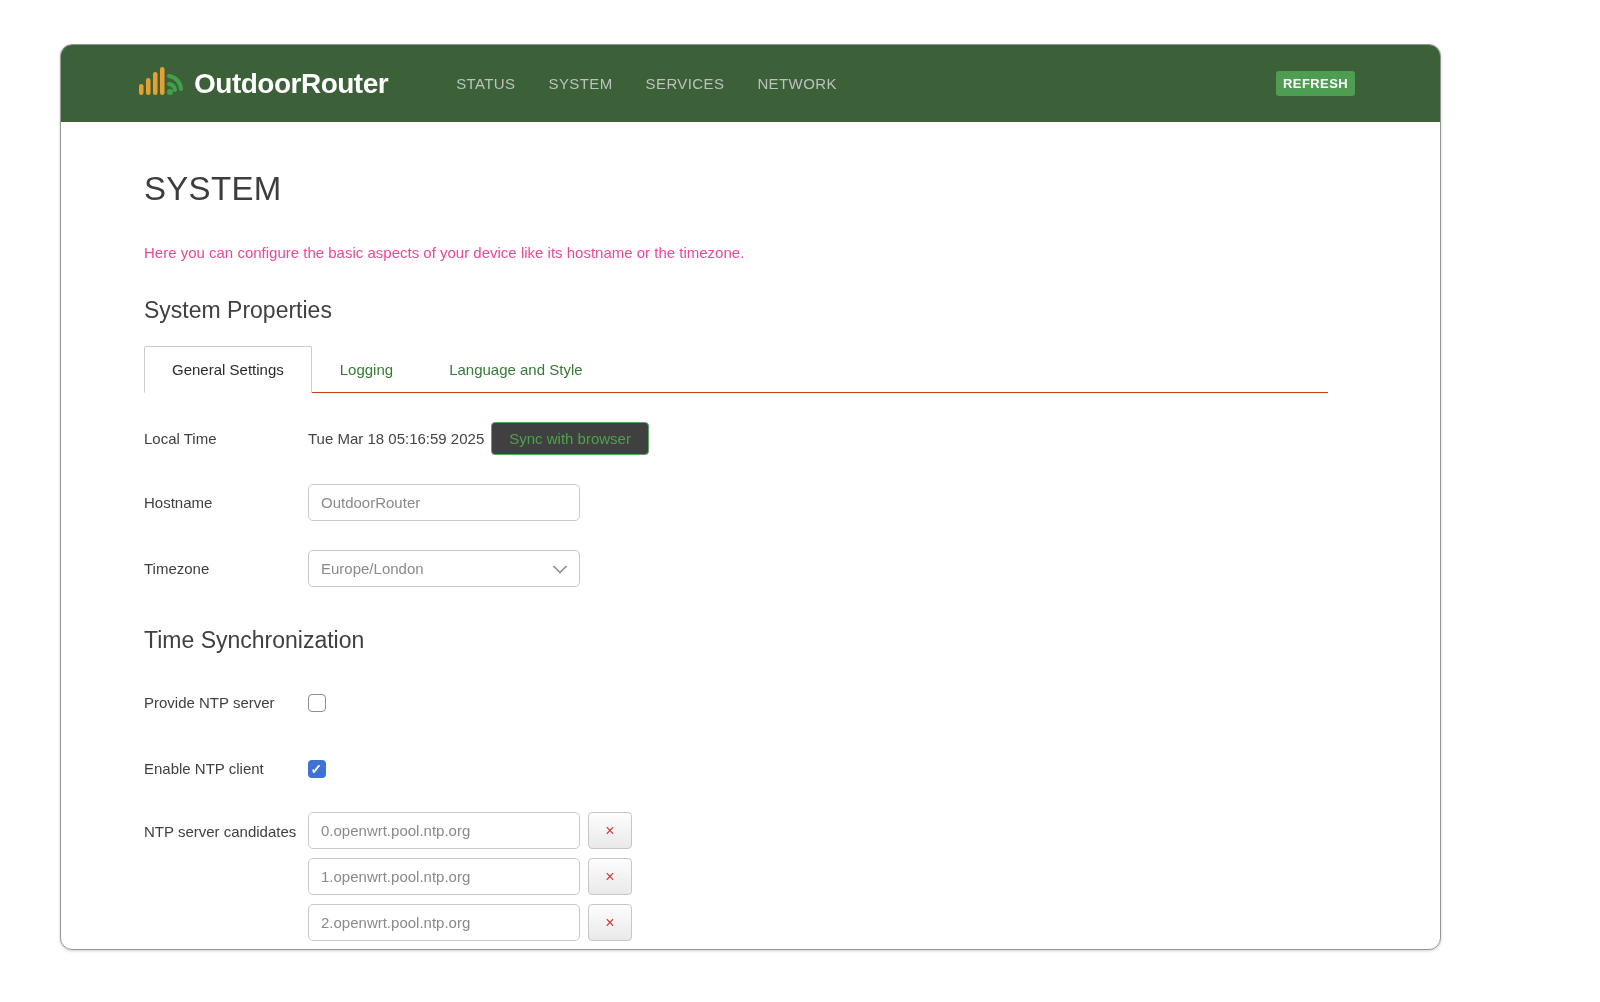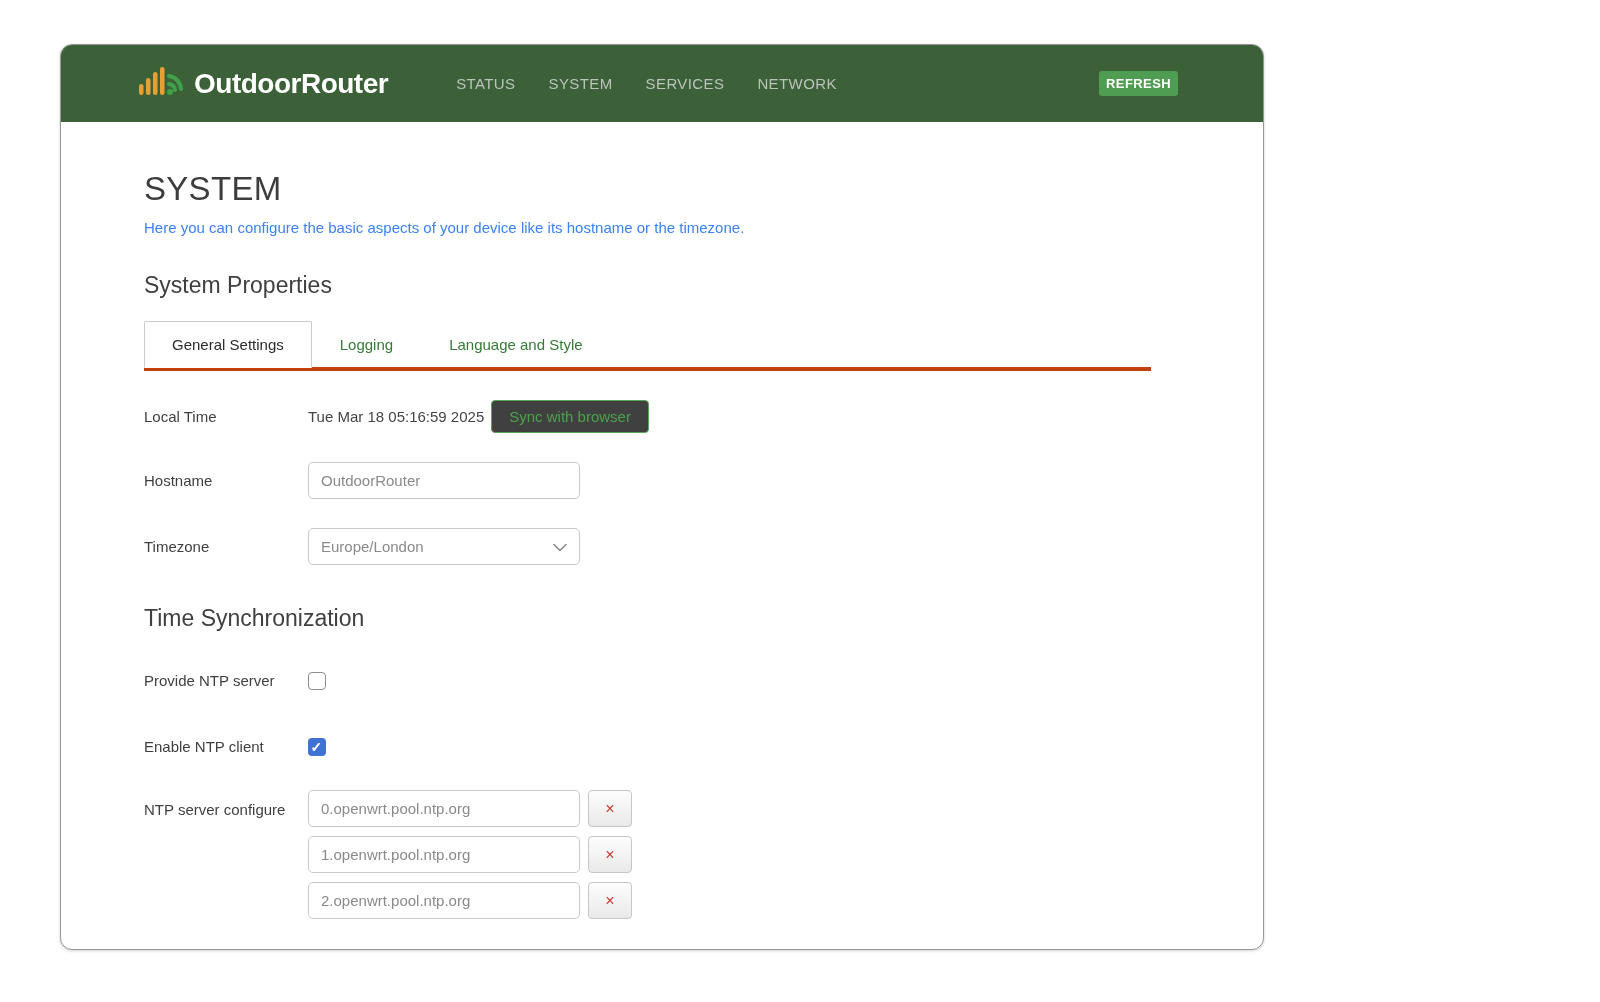--- a/index.html
+++ b/index.html
@@ -1,19 +1,19 @@
 <!DOCTYPE html>
 <html><head>
 <meta charset="utf-8">
 <style>
   * { margin:0; padding:0; box-sizing:border-box; }
   html,body { width:1600px; height:1002px; background:#ffffff; font-family:"Liberation Sans", sans-serif; }
 
   .card {
-    position:absolute; left:60px; top:44px; width:1204px; height:906px;
+    position:absolute; left:60px; top:44px; width:1381px; height:906px;
     background:#fff; border:1px solid #979797; border-radius:12px;
     overflow:hidden; box-shadow:0 1px 3px rgba(0,0,0,.18);
   }
 
   
   .header {
     height:77px; background:#3c6038; display:flex; align-items:center;
     padding:0 85px 0 78px;
   }
   .logo { display:flex; align-items:center; gap:11px; }
@@ -26,27 +26,27 @@
   .refresh-btn {
     margin-left:auto; background:#4f9d52; color:#fff; border:none;
     font-size:13px; font-weight:700; letter-spacing:0.4px;
     padding:5px 7px; border-radius:3px; cursor:pointer;
     font-family:"Liberation Sans", sans-serif;
   }
 
   
   .content { padding:48px 112px 0 83px; }
   .page-title { font-size:33px; font-weight:400; color:#3d3d3d; letter-spacing:0.3px; }
-  .page-desc { font-size:15px; color:#3b82f6; margin-top:11px; }
+  .page-desc { font-size:15px; color:#ec4899; margin-top:36px; }
   .section-heading { font-size:23px; font-weight:400; color:#404040; }
   .sp-heading { margin-top:36px; }
   .ts-heading { margin-top:40px; }
 
   
-  .tabs { margin-top:22px; display:flex; border-bottom:4px solid #c2410c; }
+  .tabs { margin-top:22px; display:flex; border-bottom:1px solid #c2410c; }
   .tab {
     font-size:15px; padding:14px 27px; cursor:pointer; margin-bottom:-1px;
     color:#367b36; background:transparent; border:1px solid transparent;
   }
   .tab.active {
     color:#2b2b2b; background:#fff; border:1px solid #ccc;
     border-bottom-color:#fff; border-radius:2px 2px 0 0;
   }
 
   
@@ -167,21 +167,21 @@
       <div class="form-label">Provide NTP server</div>
       <div class="checkbox unchecked"></div>
     </div>
 
     <div class="form-row" style="margin-top:42px;">
       <div class="form-label">Enable NTP client</div>
       <div class="checkbox checked"></div>
     </div>
 
     <div class="form-row top-align ntp-row-group">
-      <div class="form-label ntp-label">NTP server configure</div>
+      <div class="form-label ntp-label">NTP server candidates</div>
       <div class="ntp-list">
         <div class="ntp-item">
           <input class="text-input" value="0.openwrt.pool.ntp.org" style="">
           <button class="delete-btn">×</button>
         </div>
         <div class="ntp-item">
           <input class="text-input" value="1.openwrt.pool.ntp.org" style="">
           <button class="delete-btn">×</button>
         </div>
         <div class="ntp-item">

